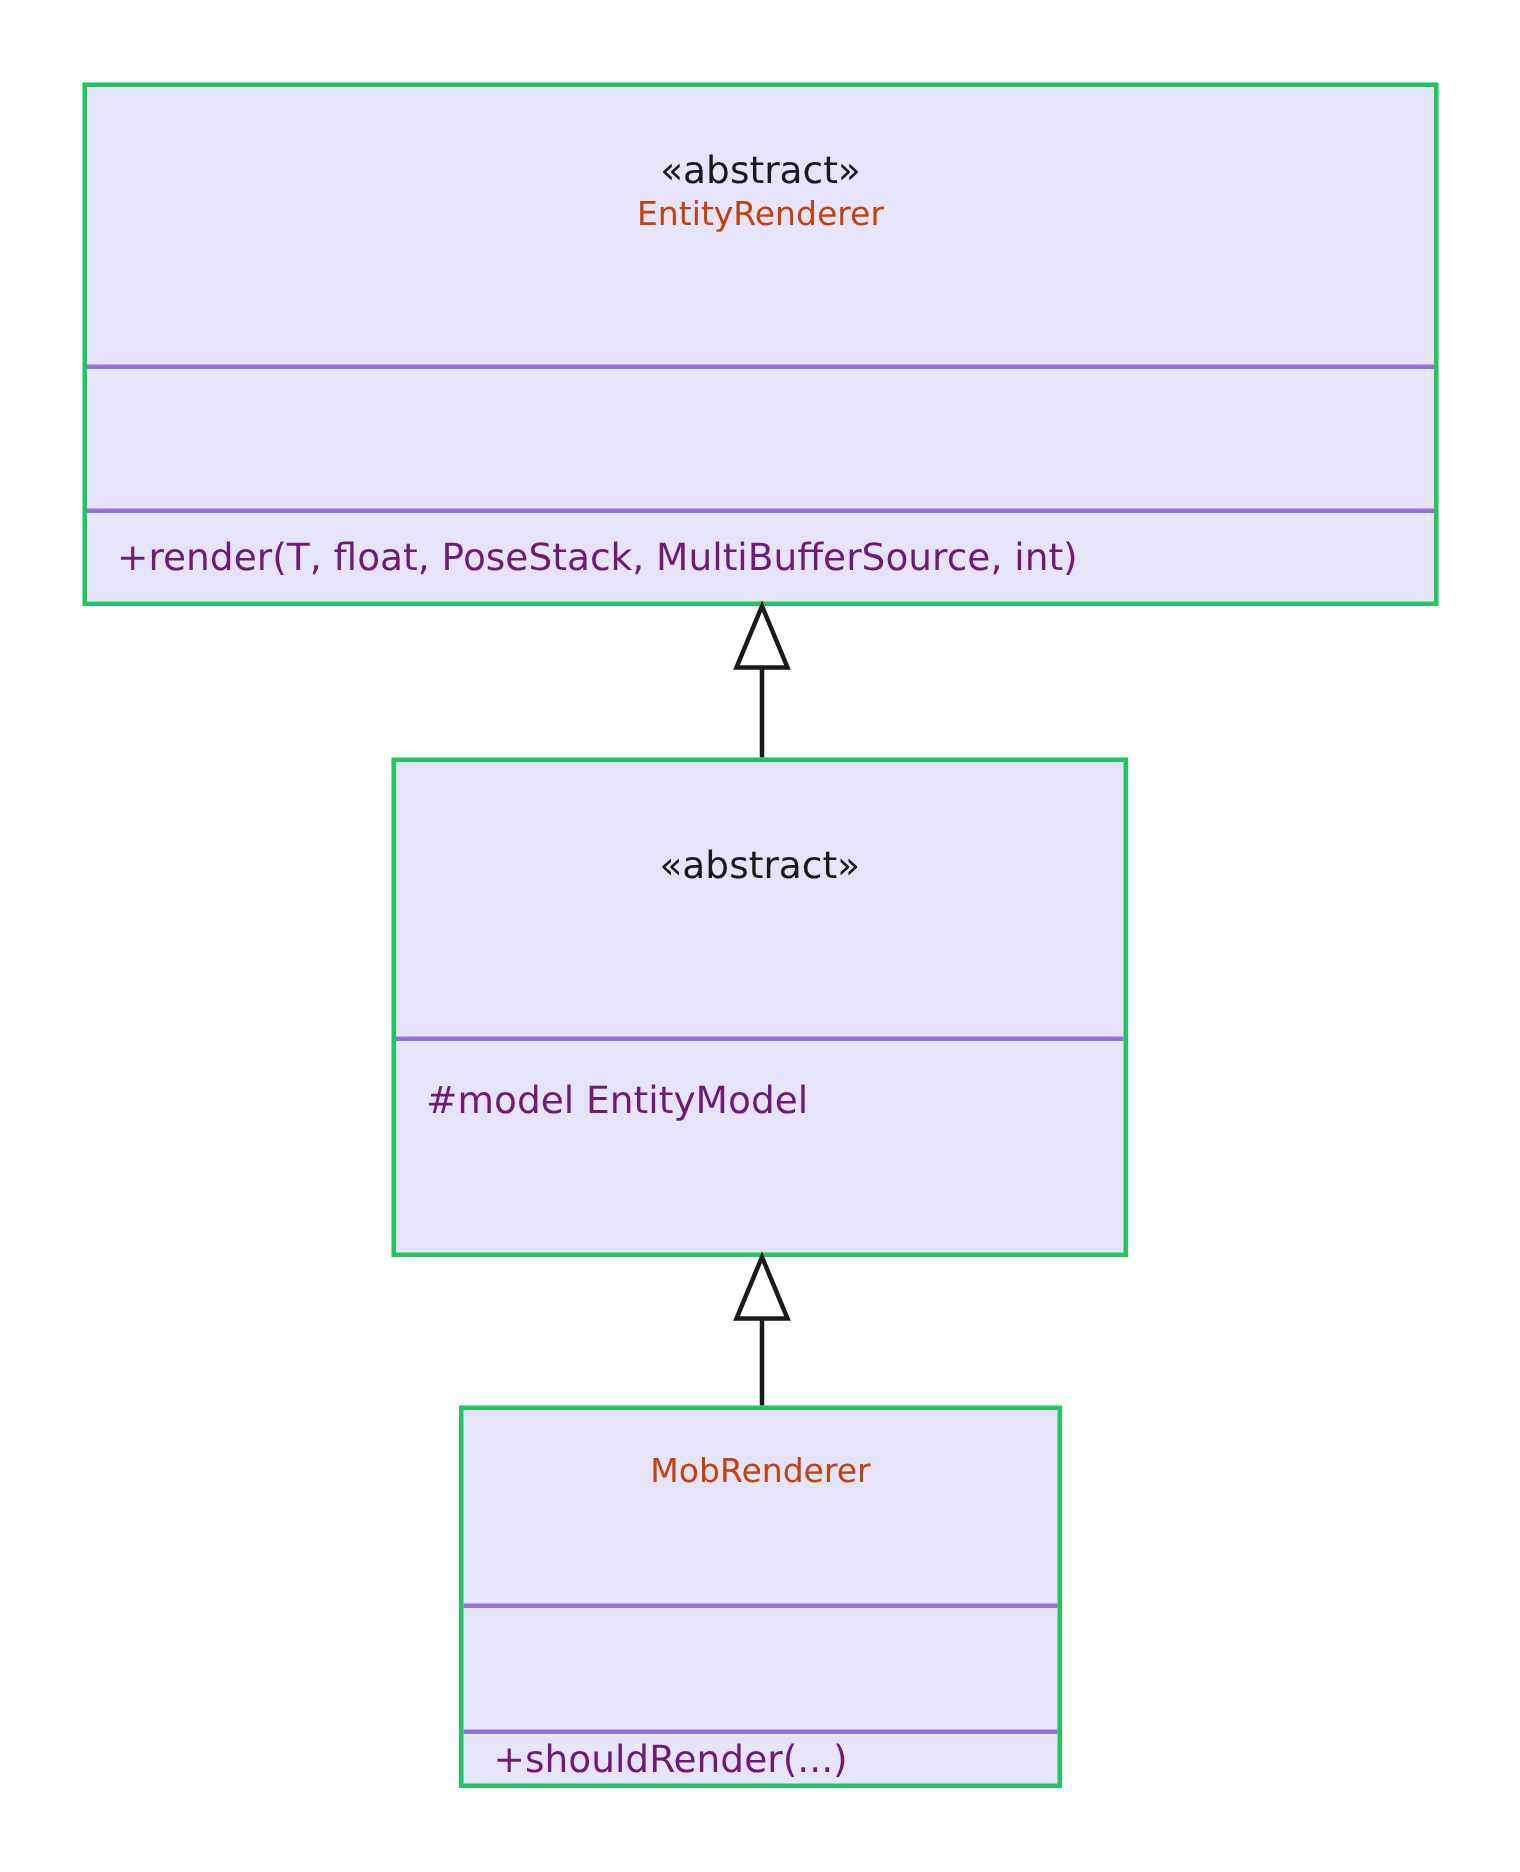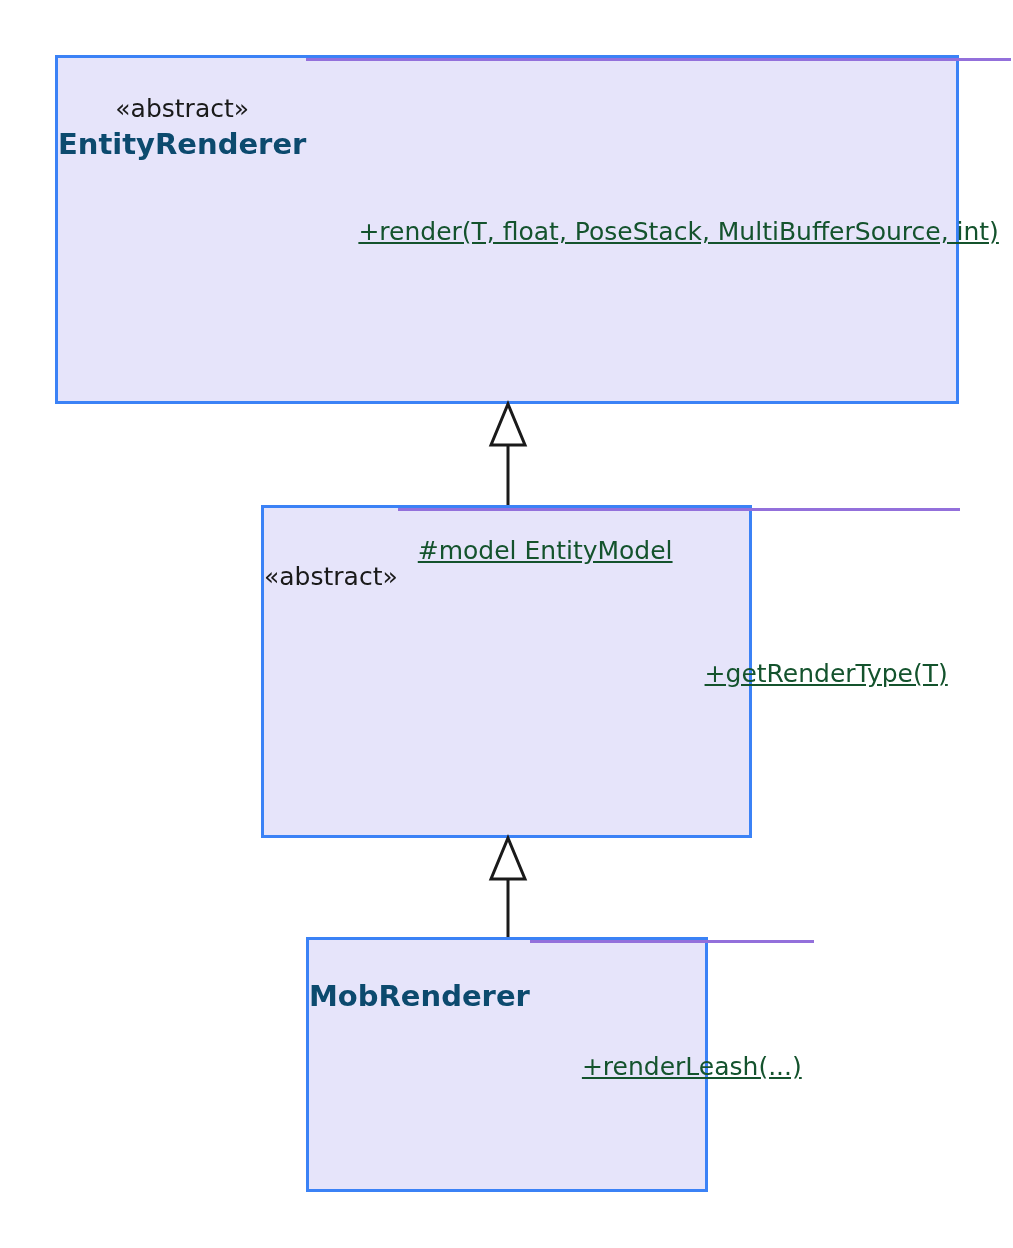--- a/index.html
+++ b/index.html
@@ -18,22 +18,24 @@
     height: 1248px;
     background: #ffffff;
     overflow: hidden;
   }
 
   
   .uml-class {
     position: absolute;
     box-sizing: border-box;
     background: #e6e4fa;
-    border: 3px solid #3b82f6;
+    border: 3px solid #22c55e;
     display: flex;
+    flex-direction: column;
+    gap: 44px;
   }
   .uml-compartment {
     box-sizing: border-box;
     display: flex;
     flex-direction: column;
     justify-content: center;
   }
   .uml-compartment.divider-top {
     border-top: 3px solid #9370db;
   }
@@ -41,36 +43,35 @@
     align-items: center;
     text-align: center;
   }
   .uml-stereotype {
     font-size: 25px;
     font-weight: normal;
     line-height: 1.30;
     color: #1a1a1a;
   }
   .uml-classname {
-    font-size: 29px;
-    font-weight: bold;
+    font-size: 22px;
+    font-weight: normal;
     line-height: 1.30;
-    color: #0c4a6e;
+    color: #c2410c;
   }
   .uml-members {
     padding-left: 20px;
     padding-right: 12px;
   }
   .uml-member {
     font-size: 25px;
     line-height: 1.32;
-    text-align: right;
-    color: #14532d;
+    text-align: left;
+    color: #701a75;
     white-space: nowrap;
-    text-decoration: underline;
   }
   .uml-empty {
     min-height: 10px;
   }
 
   
   .uml-generalization {
     position: absolute;
     overflow: visible;
   }
@@ -102,35 +103,32 @@
     </svg>
   </div>
 
   <div class="uml-class" style="left:261px; top:505px; width:491px; height:333px;">
     <div class="uml-compartment uml-header" style="height:139px;">
       <div class="uml-stereotype">«abstract»</div>
     </div>
     <div class="uml-compartment divider-top uml-members" style="height:81px;">
       <div class="uml-member">#model EntityModel</div>
     </div>
-    <div class="uml-compartment divider-top uml-members" style="flex:1 1 auto;">
-      <div class="uml-member">+getRenderType(T)</div>
-    </div>
   </div>
 
   <div class="uml-generalization" style="left:483px; top:836px; width:50px; height:103px;">
     <svg width="50" height="103" viewBox="0 0 50 103" xmlns="http://www.w3.org/2000/svg">
       <line x1="25" y1="43" x2="25" y2="103" stroke="#1a1a1a" stroke-width="3"></line>
       <polygon points="25,2 42,43 8,43" fill="#ffffff" stroke="#1a1a1a" stroke-width="3" stroke-linejoin="miter"></polygon>
     </svg>
   </div>
 
   <div class="uml-class" style="left:306px; top:937px; width:402px; height:255px;">
     <div class="uml-compartment uml-header" style="height:113px;">
       <div class="uml-classname">MobRenderer</div>
     </div>
     <div class="uml-compartment divider-top uml-members uml-empty" style="height:53px;"></div>
     <div class="uml-compartment divider-top uml-members" style="flex:1 1 auto;">
-      <div class="uml-member">+renderLeash(...)</div>
+      <div class="uml-member">+shouldRender(...)</div>
     </div>
   </div>
 
 </div>
 
 </body></html>

